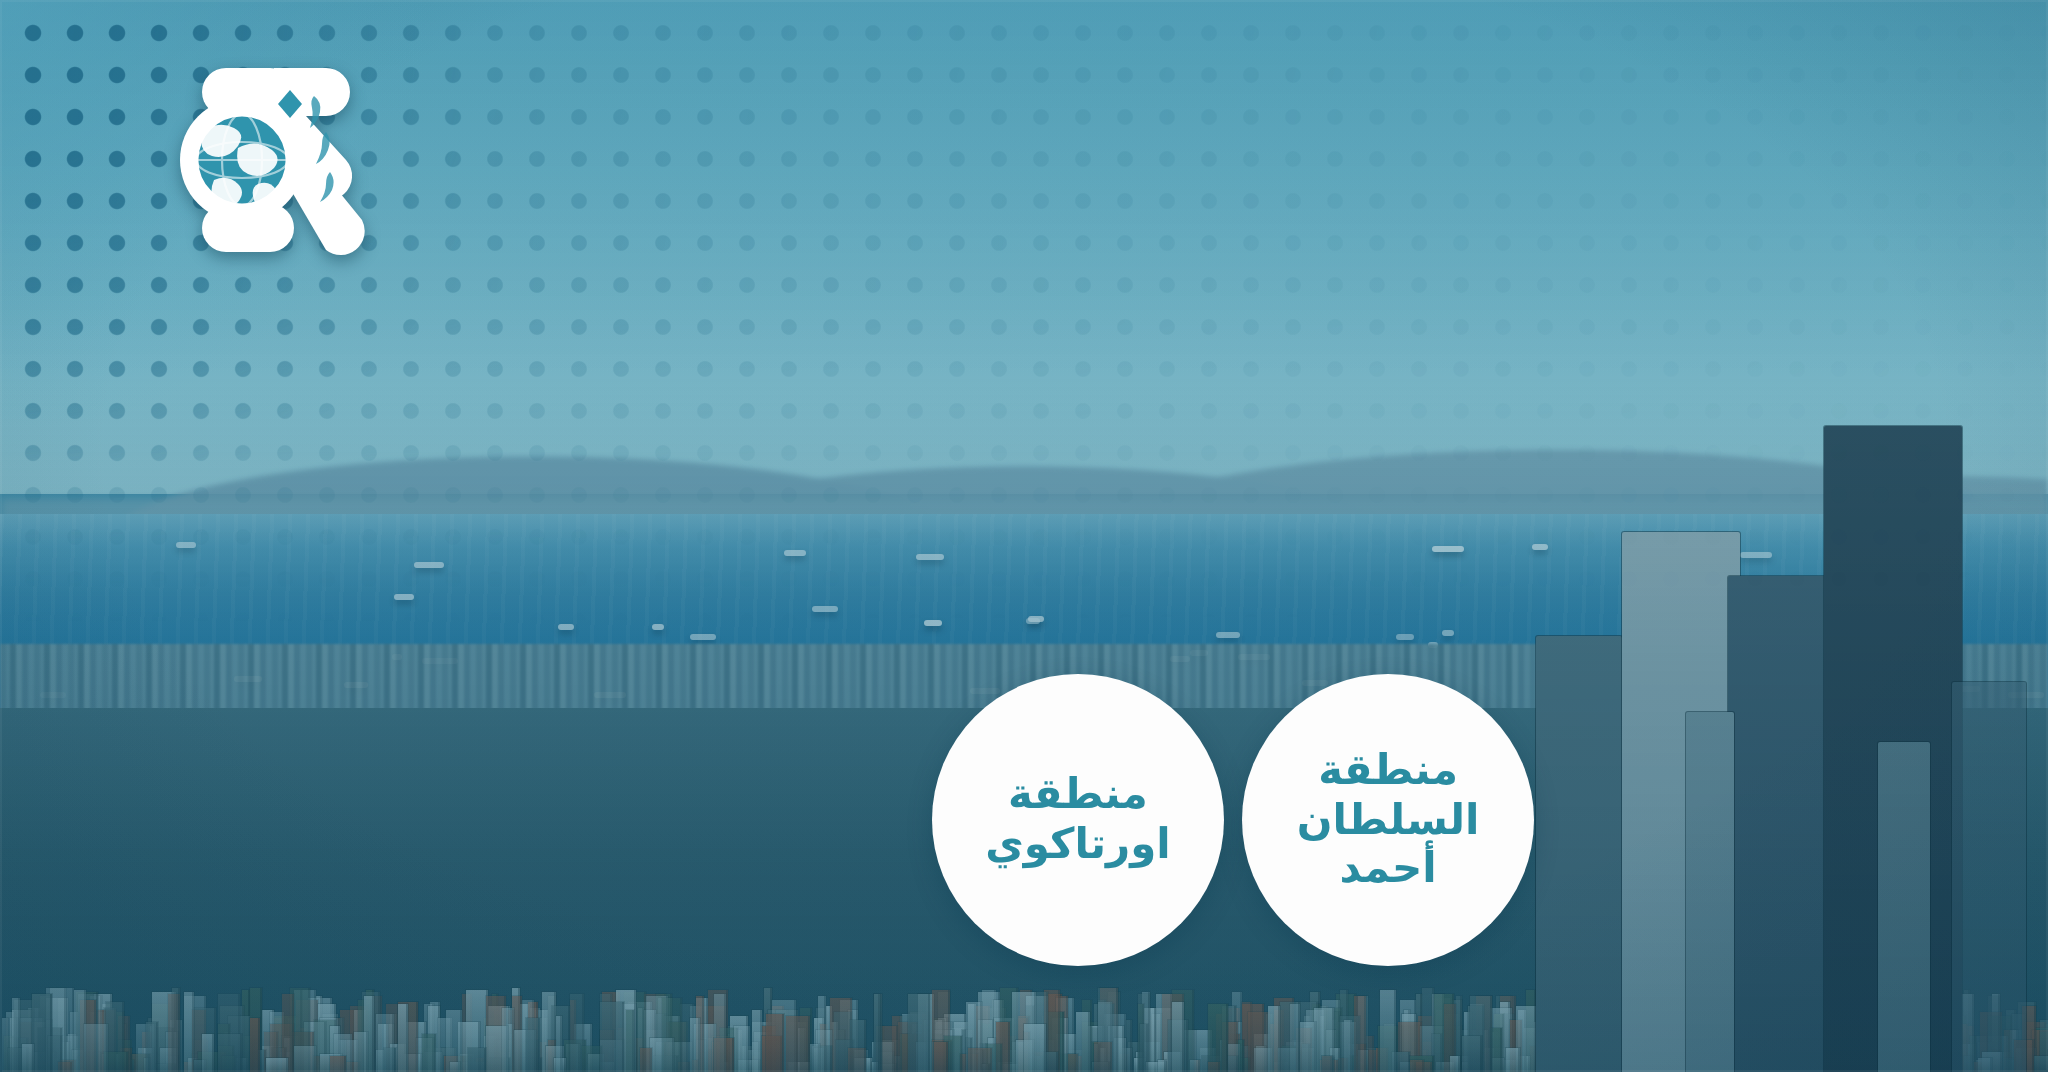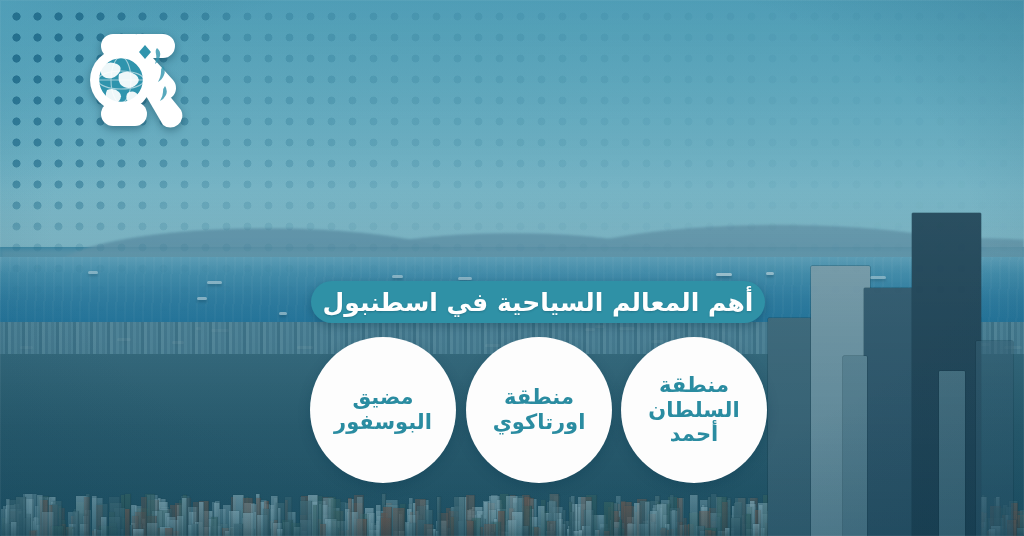--- a/index.html
+++ b/index.html
@@ -1218,34 +1218,27 @@
 
         <g fill="#2f94ad" opacity=".8">
           <path d="M80 26 q4 3 3 8 q-1 5 -5 8 q2 -6 1 -10 q-1 -4 1 -6 Z"></path>
           <path d="M86 44 q3 4 1 9 q-2 5 -6 7 q3 -6 3 -10 q0 -4 2 -6 Z"></path>
           <path d="M88 64 q3 4 1 9 q-2 4 -6 6 q3 -5 3 -9 q0 -4 2 -6 Z"></path>
         </g>
       </svg>
     </div>
   </div>
 
-  <div class="title-banner">
-    <h1>أهم المعالم السياحية في اسطنبول</h1>
-  </div>
 
   <div class="circles">
     <div class="circle">
       <p>منطقة
 السلطان
 أحمد</p>
     </div>
     <div class="circle">
       <p>منطقة
 اورتاكوي</p>
     </div>
-    <div class="circle">
-      <p>مضيق
-البوسفور</p>
-    </div>
   </div>
 
   <div class="edge"></div>
 </div>
 
 </body></html>

